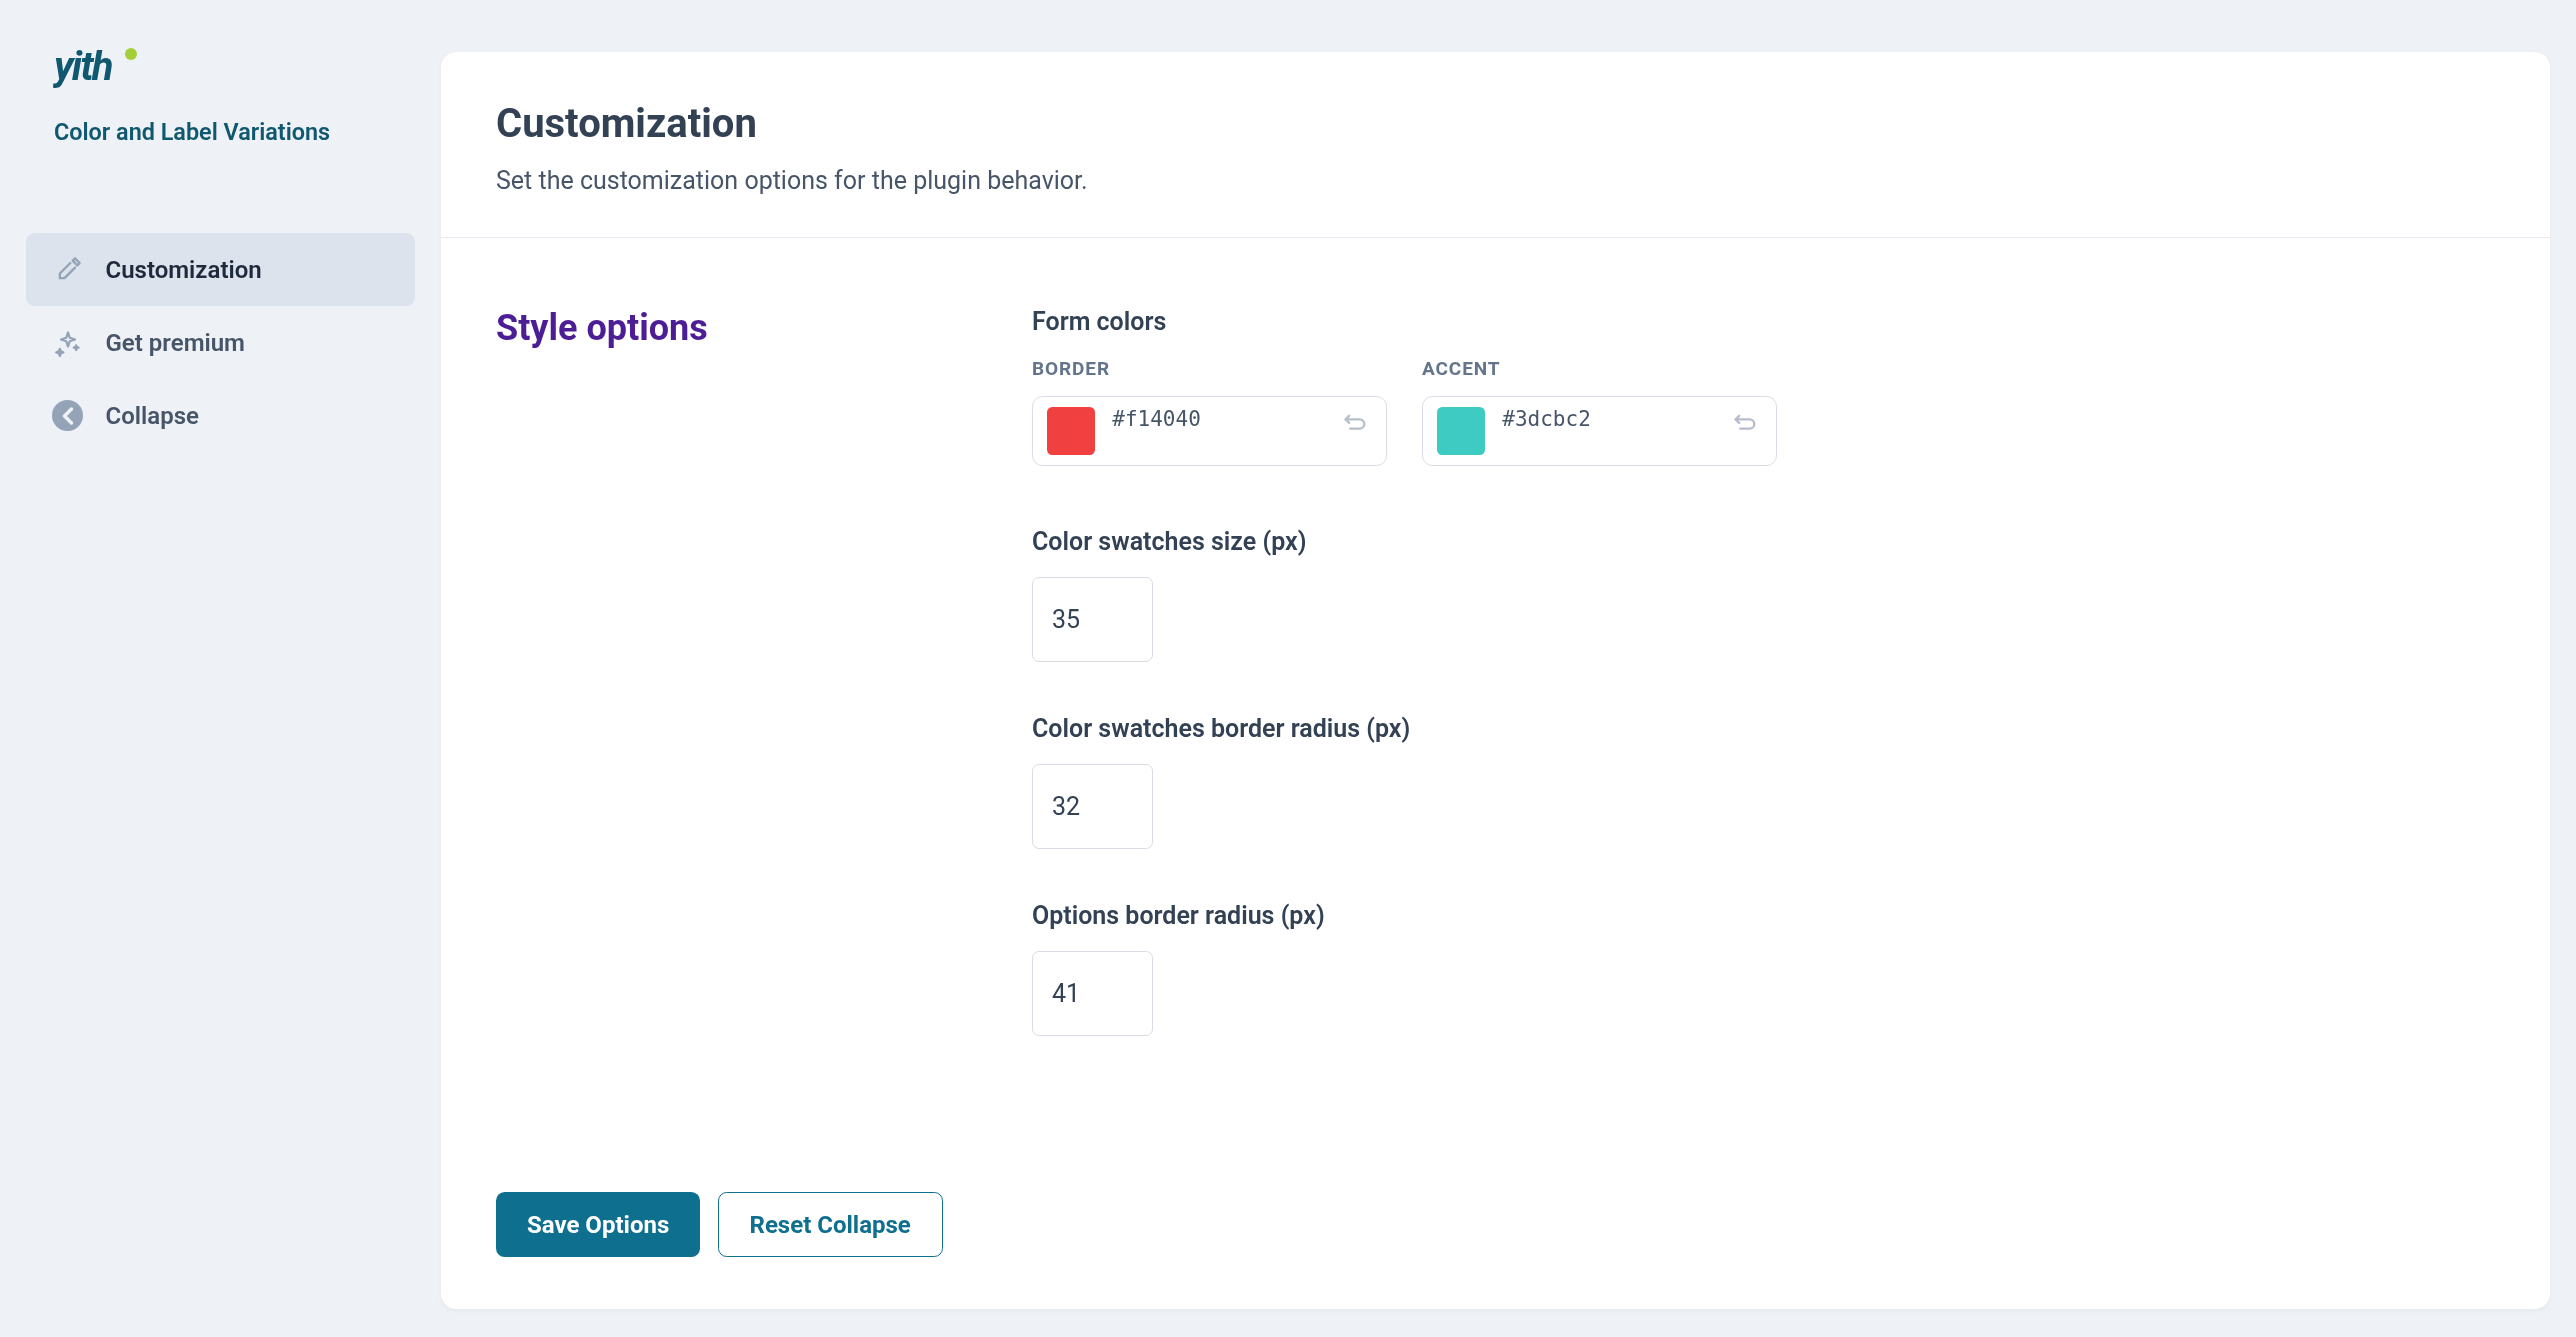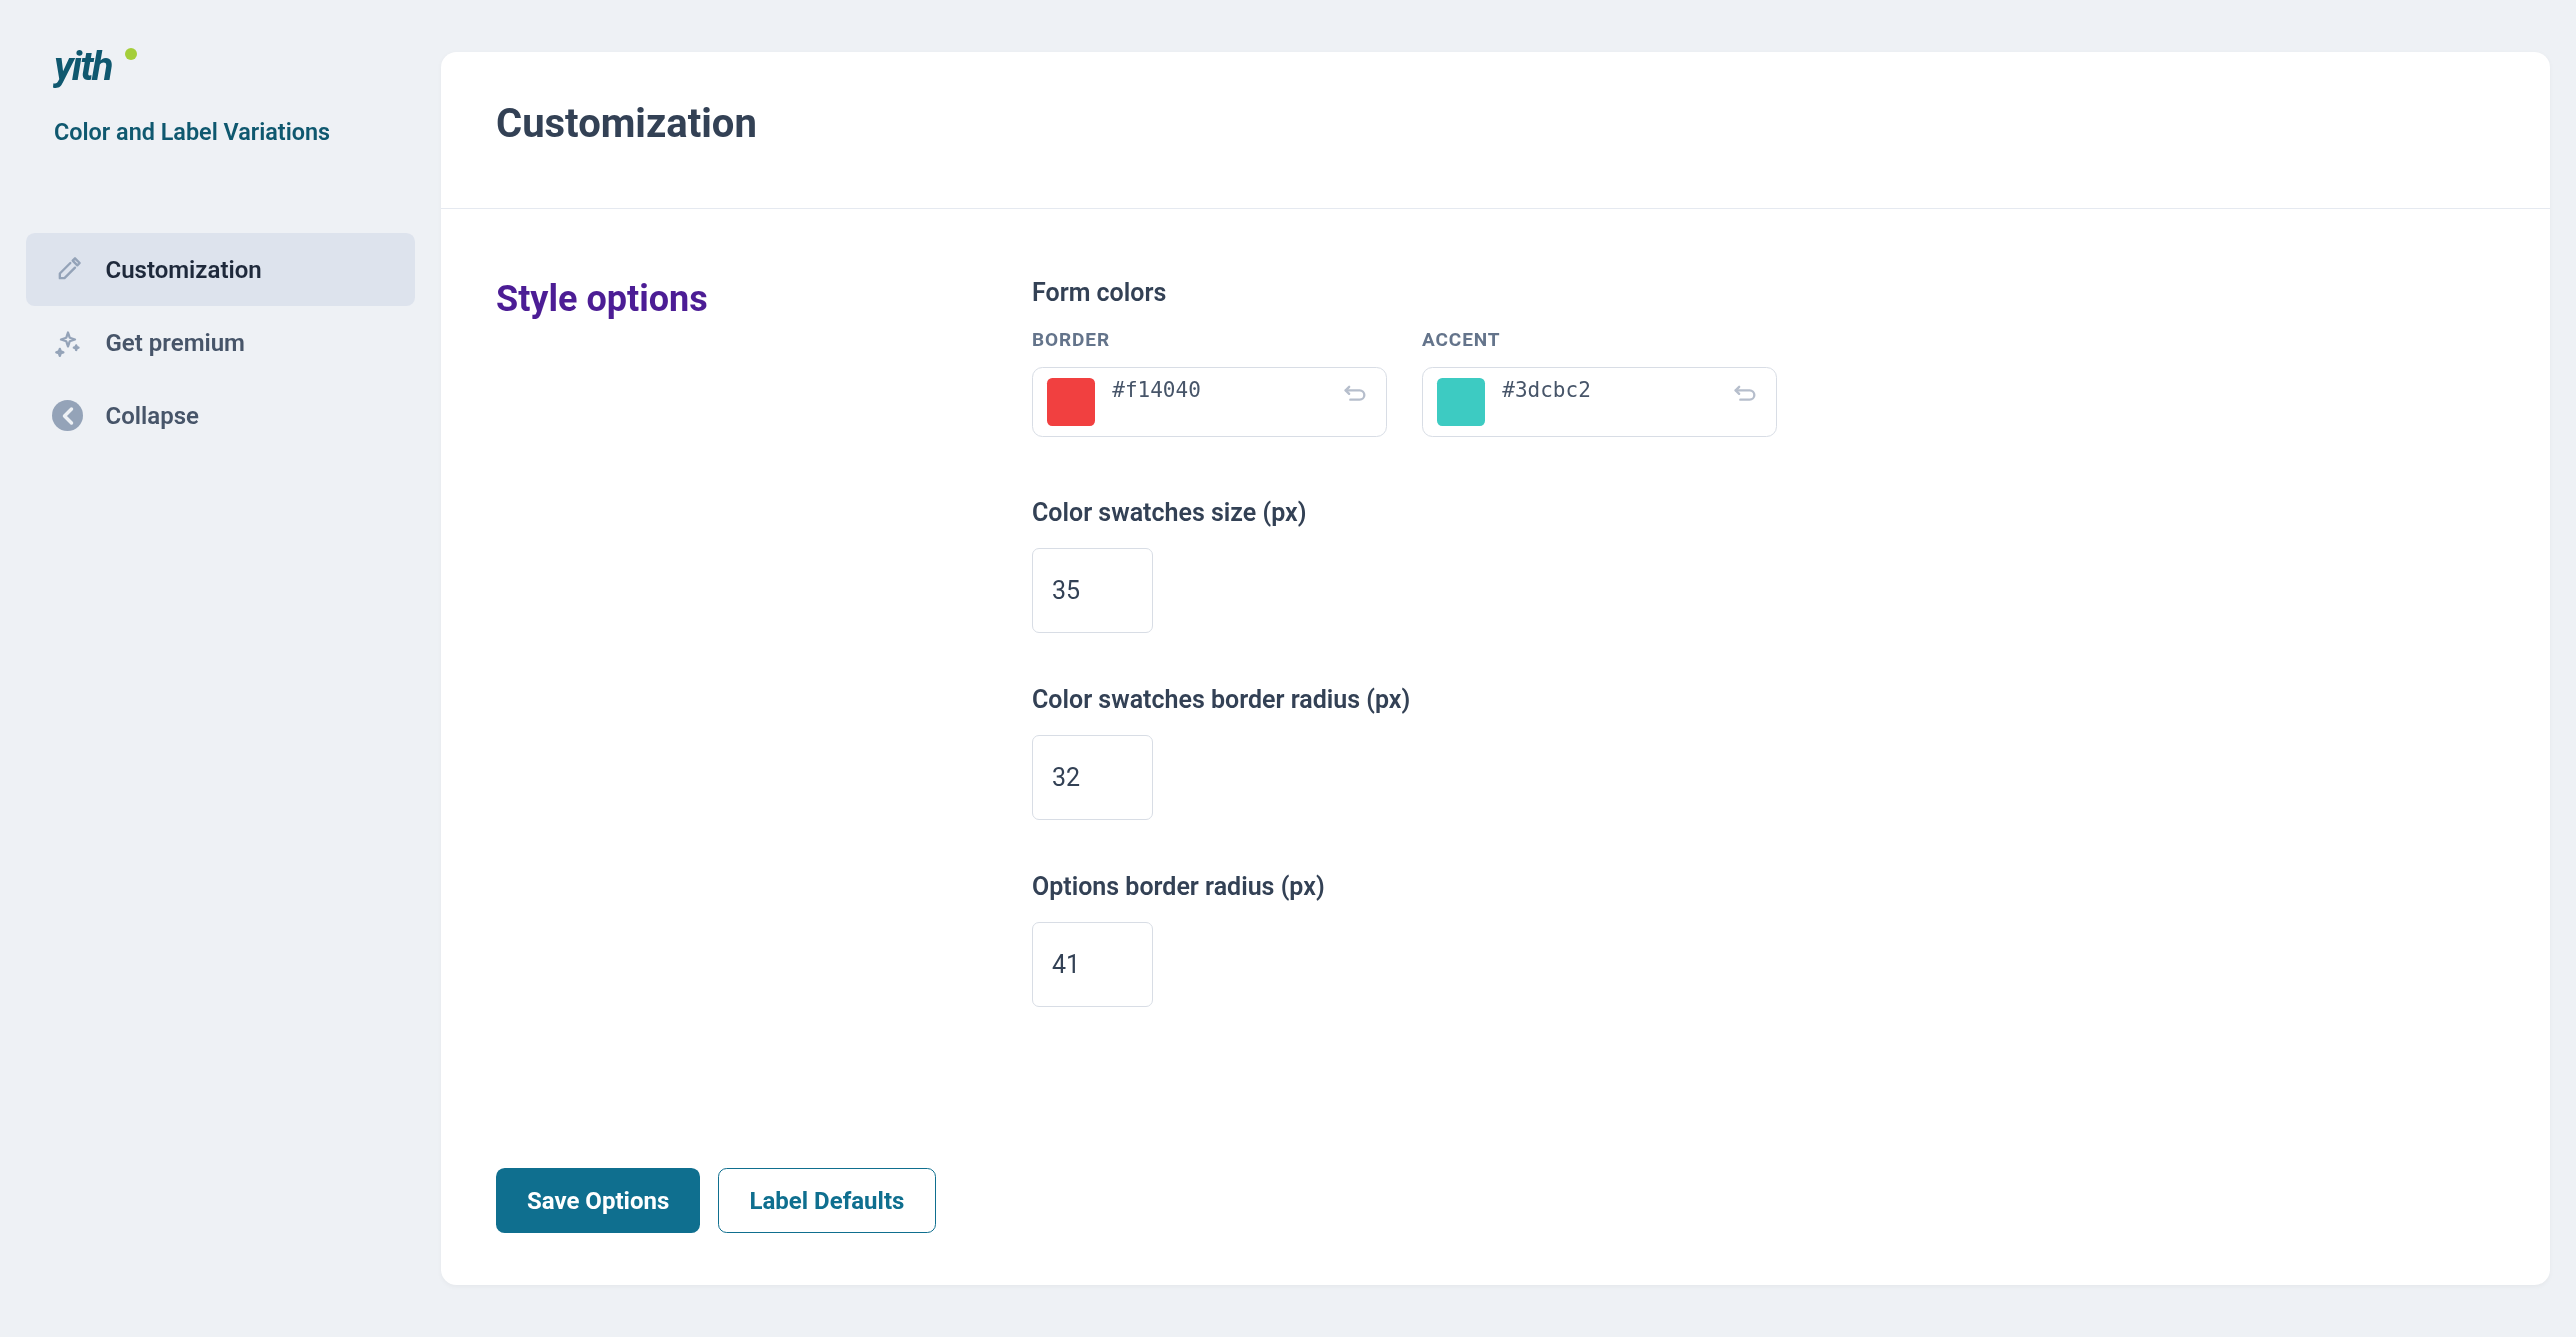--- a/index.html
+++ b/index.html
@@ -267,20 +267,21 @@
         <span>Collapse</span>
       </div>
     </nav>
   </aside>
 
   <main class="main">
     <div class="panel">
 
       <div class="panel-header">
         <h1 class="panel-title">Customization</h1>
+        <p class="panel-desc">Set the customization options for the plugin behavior.</p>
       </div>
 
       <div class="panel-body">
         <div class="section-title">Style options</div>
 
         <div class="form-area">
 
           <div class="form-row-label">Form colors</div>
 
           <div class="color-pickers">
@@ -328,20 +329,20 @@
           <div class="number-field-group">
             <div class="form-row-label">Options border radius (px)</div>
             <input type="text" class="number-input" value="41" style="">
           </div>
 
         </div>
       </div>
 
       <div class="panel-footer">
         <button class="btn btn-primary">Save Options</button>
-        <button class="btn btn-secondary">Label Defaults</button>
+        <button class="btn btn-secondary">Reset Collapse</button>
       </div>
 
     </div>
   </main>
 
 </div>
 
 
 </body></html>

